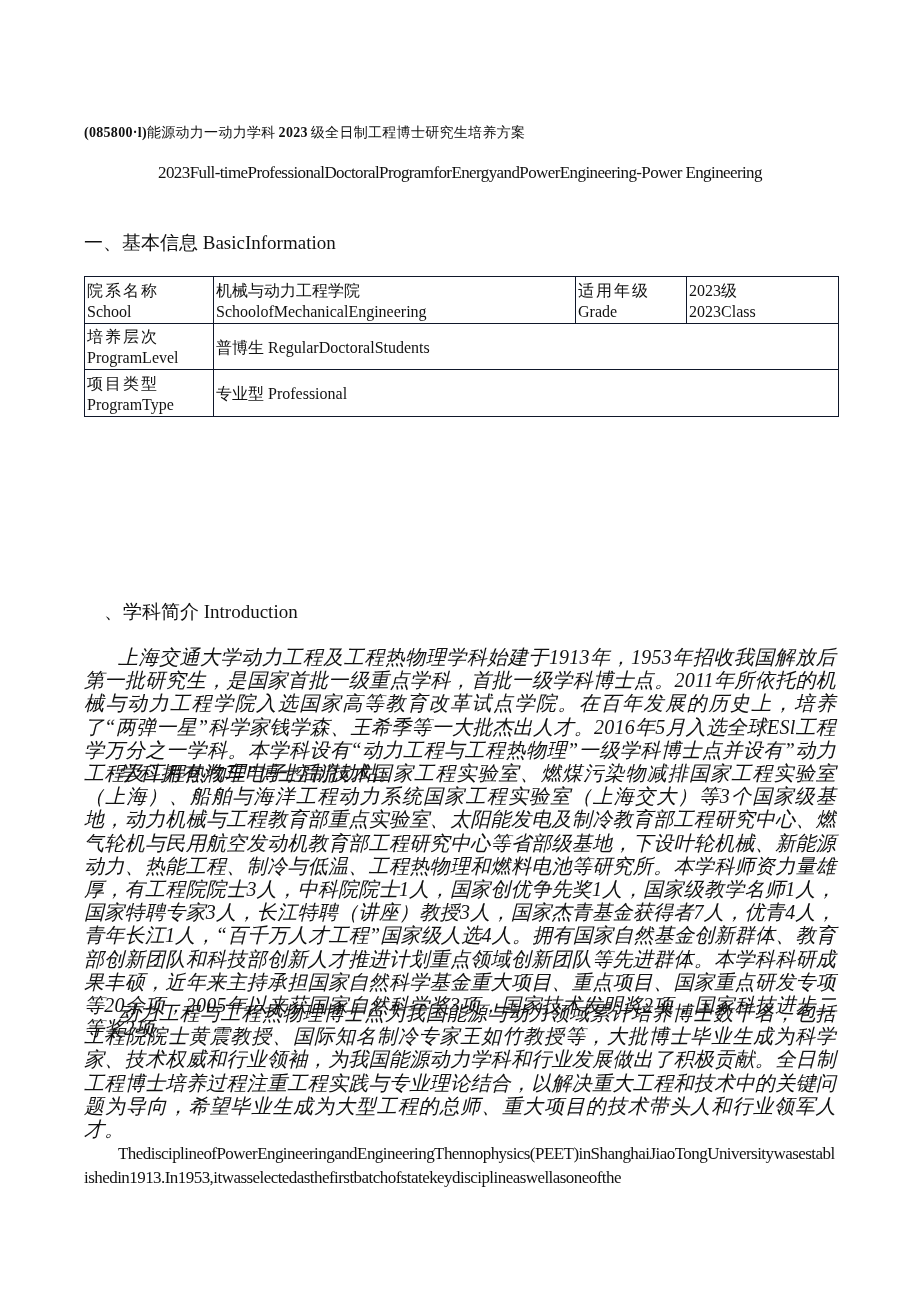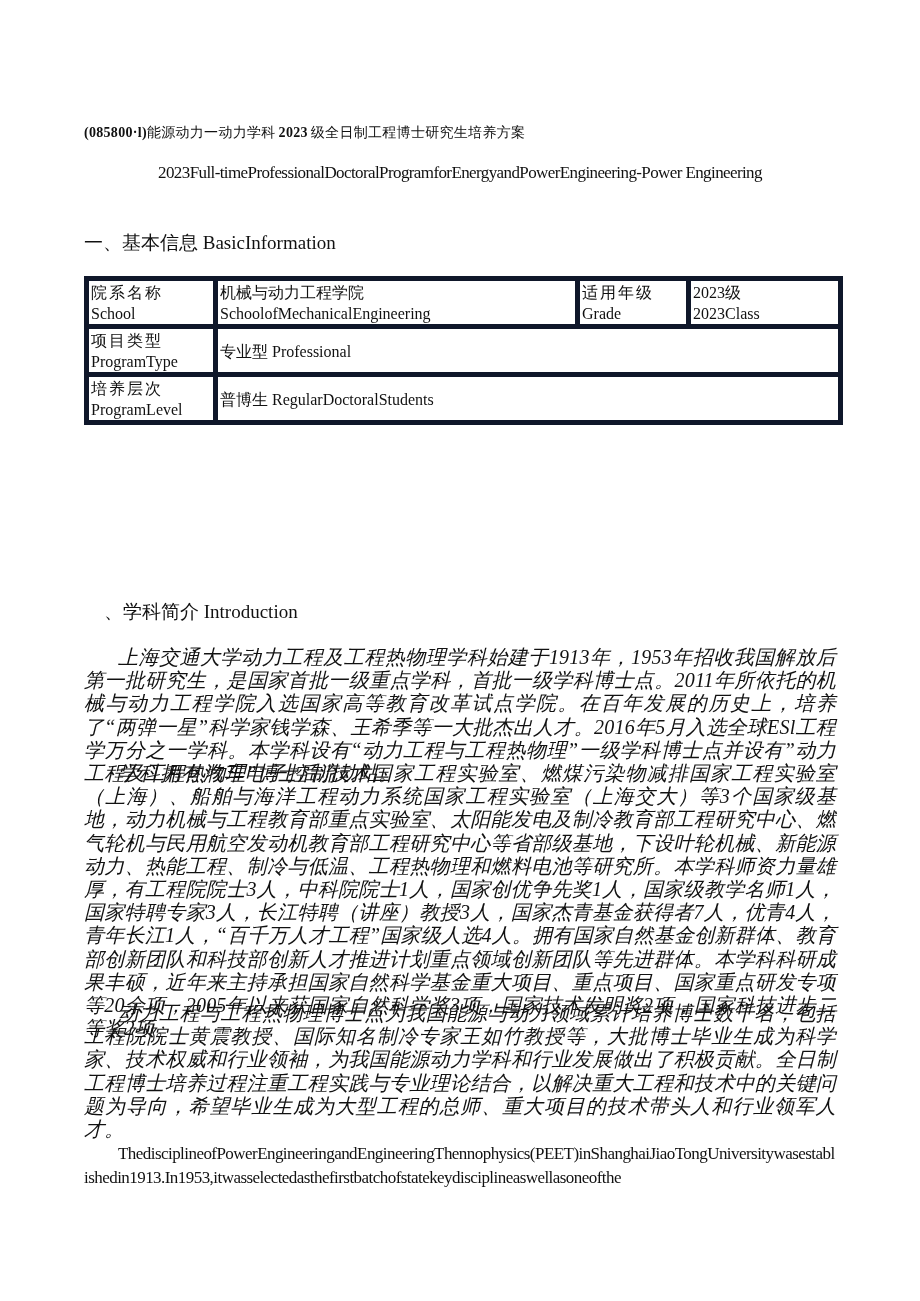--- a/index.html
+++ b/index.html
@@ -17,21 +17,21 @@
     letter-spacing: -0.6px;
   }
   .h1 { left: 84px; top: 230px; font-size: 19px; white-space: nowrap; }
   .h2 { left: 104px; top: 599px; font-size: 19px; white-space: nowrap; }
 
   table.info {
     position: absolute; left: 84px; top: 276px; width: 754px;
     border-collapse: collapse; font-size: 16px; table-layout: fixed;
   }
   table.info td {
-    border: 5px solid #0f172a; padding: 1px 2px 0 2px; vertical-align: middle; line-height: 21px;
+    border: 1px solid #0f172a; padding: 1px 2px 0 2px; vertical-align: middle; line-height: 21px;
   }
   table.info td.top { vertical-align: top; }
   .zh { letter-spacing: 2px; }
 
   .para {
     position: absolute; left: 84px; width: 752px; font-size: 20px; line-height: 23.2px;
     text-align: justify; text-indent: 34px; letter-spacing: 0.2px; font-style: italic;
   }
   .en-para {
     position: absolute; left: 84px; width: 752px; font-size: 17px; line-height: 24px;
@@ -70,33 +70,33 @@
         </td>
     <td>
           <div class="zh">适用年级</div>
           <div>Grade</div>
         </td>
     <td>
           <div>2023级</div>
           <div>2023Class</div>
         </td>
   </tr>
+  <tr style="height:46px">
+    <td>
+          <div class="zh">培养层次</div>
+          <div>ProgramLevel</div>
+        </td>
+    <td colspan="5">普博生 RegularDoctoralStudents</td>
+  </tr>
   <tr style="height:47px">
     <td>
           <div class="zh">项目类型</div>
           <div>ProgramType</div>
         </td>
     <td colspan="5">专业型 Professional</td>
-  </tr>
-  <tr style="height:46px">
-    <td>
-          <div class="zh">培养层次</div>
-          <div>ProgramLevel</div>
-        </td>
-    <td colspan="5">普博生 RegularDoctoralStudents</td>
   </tr>
 </tbody>
   </table>
 
 <div class="abs h2">、学科简介 Introduction</div>
 
 <div class="para" style="top:646px;">上海交通大学动力工程及工程热物理学科始建于1913年，1953年招收我国解放后第一批研究生，是国家首批一级重点学科，首批一级学科博士点。2011年所依托的机械与动力工程学院入选国家高等教育改革试点学院。在百年发展的历史上，培养了“两弹一星”科学家钱学森、王希季等一大批杰出人才。2016年5月入选全球ESl工程学万分之一学科。本学科设有“动力工程与工程热物理”一级学科博士点并设有”动力工程及工程热物理”博士后流动站。</div>
 <div class="para" style="top:762px;">学科拥有汽车电子控制技术国家工程实验室、燃煤污染物减排国家工程实验室（上海）、船舶与海洋工程动力系统国家工程实验室（上海交大）等3个国家级基地，动力机械与工程教育部重点实验室、太阳能发电及制冷教育部工程研究中心、燃气轮机与民用航空发动机教育部工程研究中心等省部级基地，下设叶轮机械、新能源动力、热能工程、制冷与低温、工程热物理和燃料电池等研究所。本学科师资力量雄厚，有工程院院士3人，中科院院士1人，国家创优争先奖1人，国家级教学名师1人，国家特聘专家3人，长江特聘（讲座）教授3人，国家杰青基金获得者7人，优青4人，青年长江1人，“百千万人才工程”国家级人选4人。拥有国家自然基金创新群体、教育部创新团队和科技部创新人才推进计划重点领域创新团队等先进群体。本学科科研成果丰硕，近年来主持承担国家自然科学基金重大项目、重点项目、国家重点研发专项等20余项，2005年以来获国家自然科学奖3项，国家技术发明奖2项，国家科技进步二等奖2项。</div>
 <div class="para" style="top:1002px;">动力工程与工程热物理博士点为我国能源与动力领域累计培养博士数千名，包括工程院院士黄震教授、国际知名制冷专家王如竹教授等，大批博士毕业生成为科学家、技术权威和行业领袖，为我国能源动力学科和行业发展做出了积极贡献。全日制工程博士培养过程注重工程实践与专业理论结合，以解决重大工程和技术中的关键问题为导向，希望毕业生成为大型工程的总师、重大项目的技术带头人和行业领军人才。</div>
 <div class="en-para" style="top:1142px;">ThedisciplineofPowerEngineeringandEngineeringThennophysics(PEET)inShanghaiJiaoTongUniversitywasestablishedin1913.In1953,itwasselectedasthefirstbatchofstatekeydisciplineaswellasoneofthe</div>

